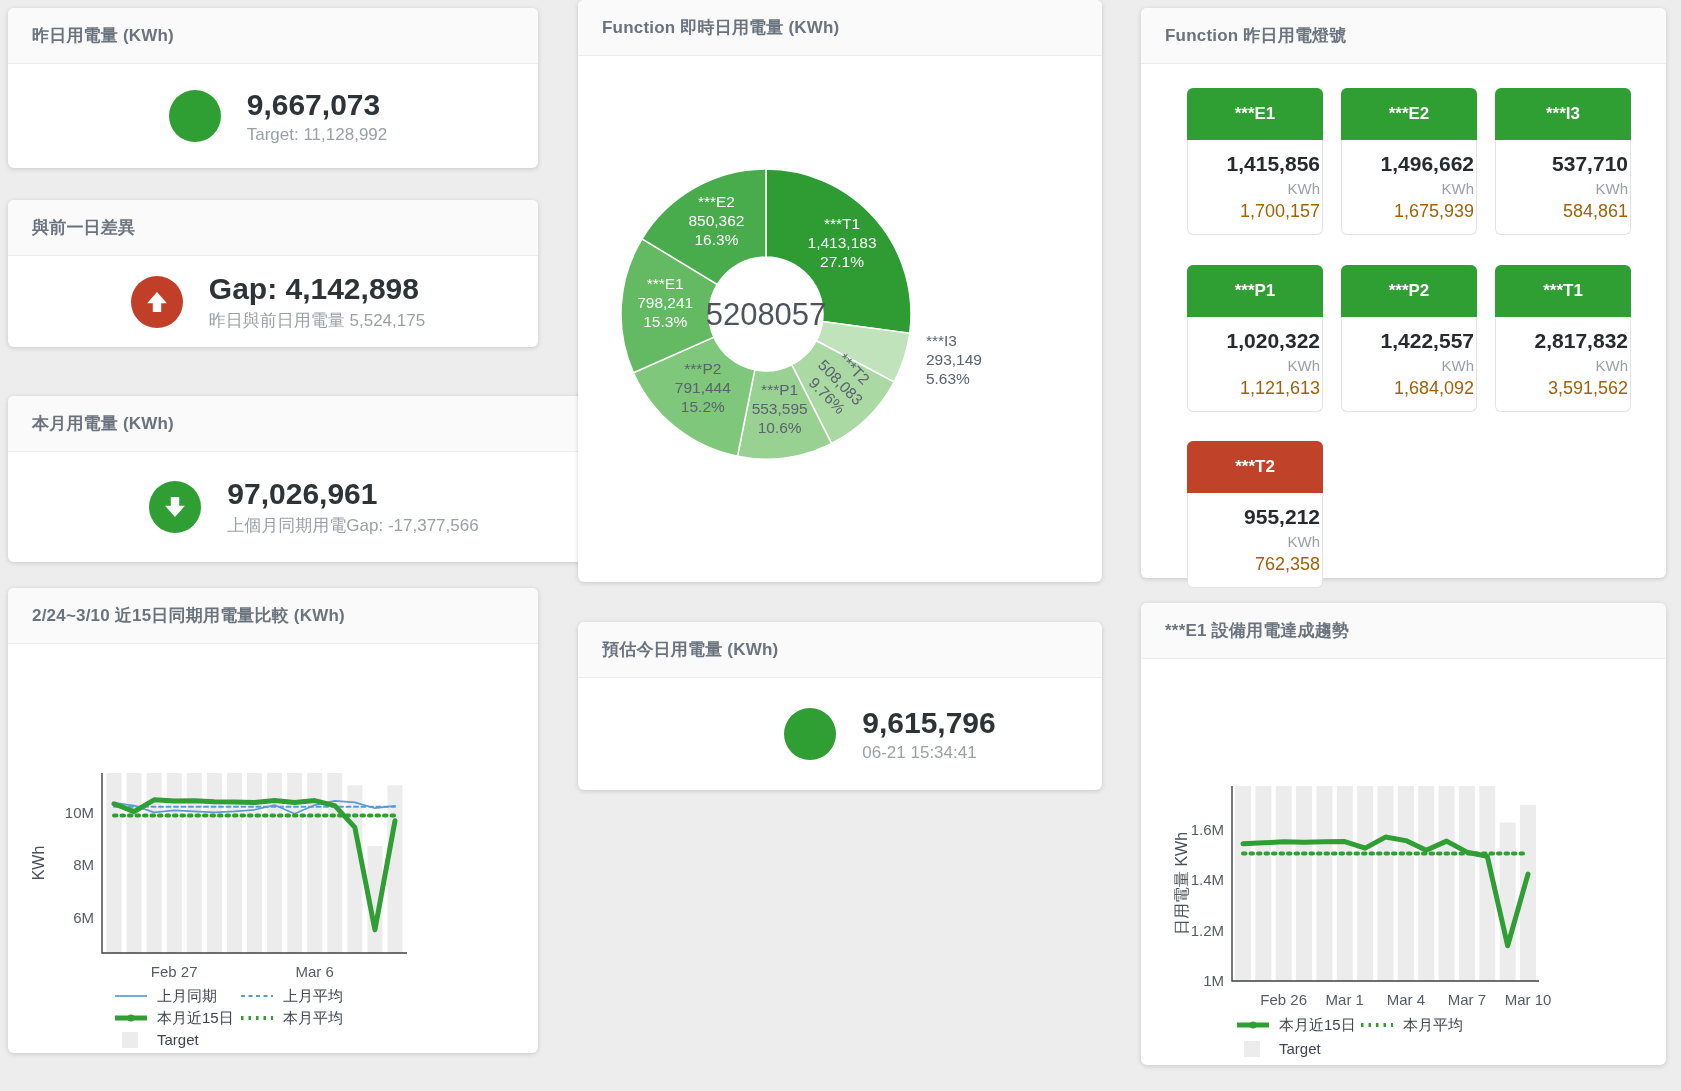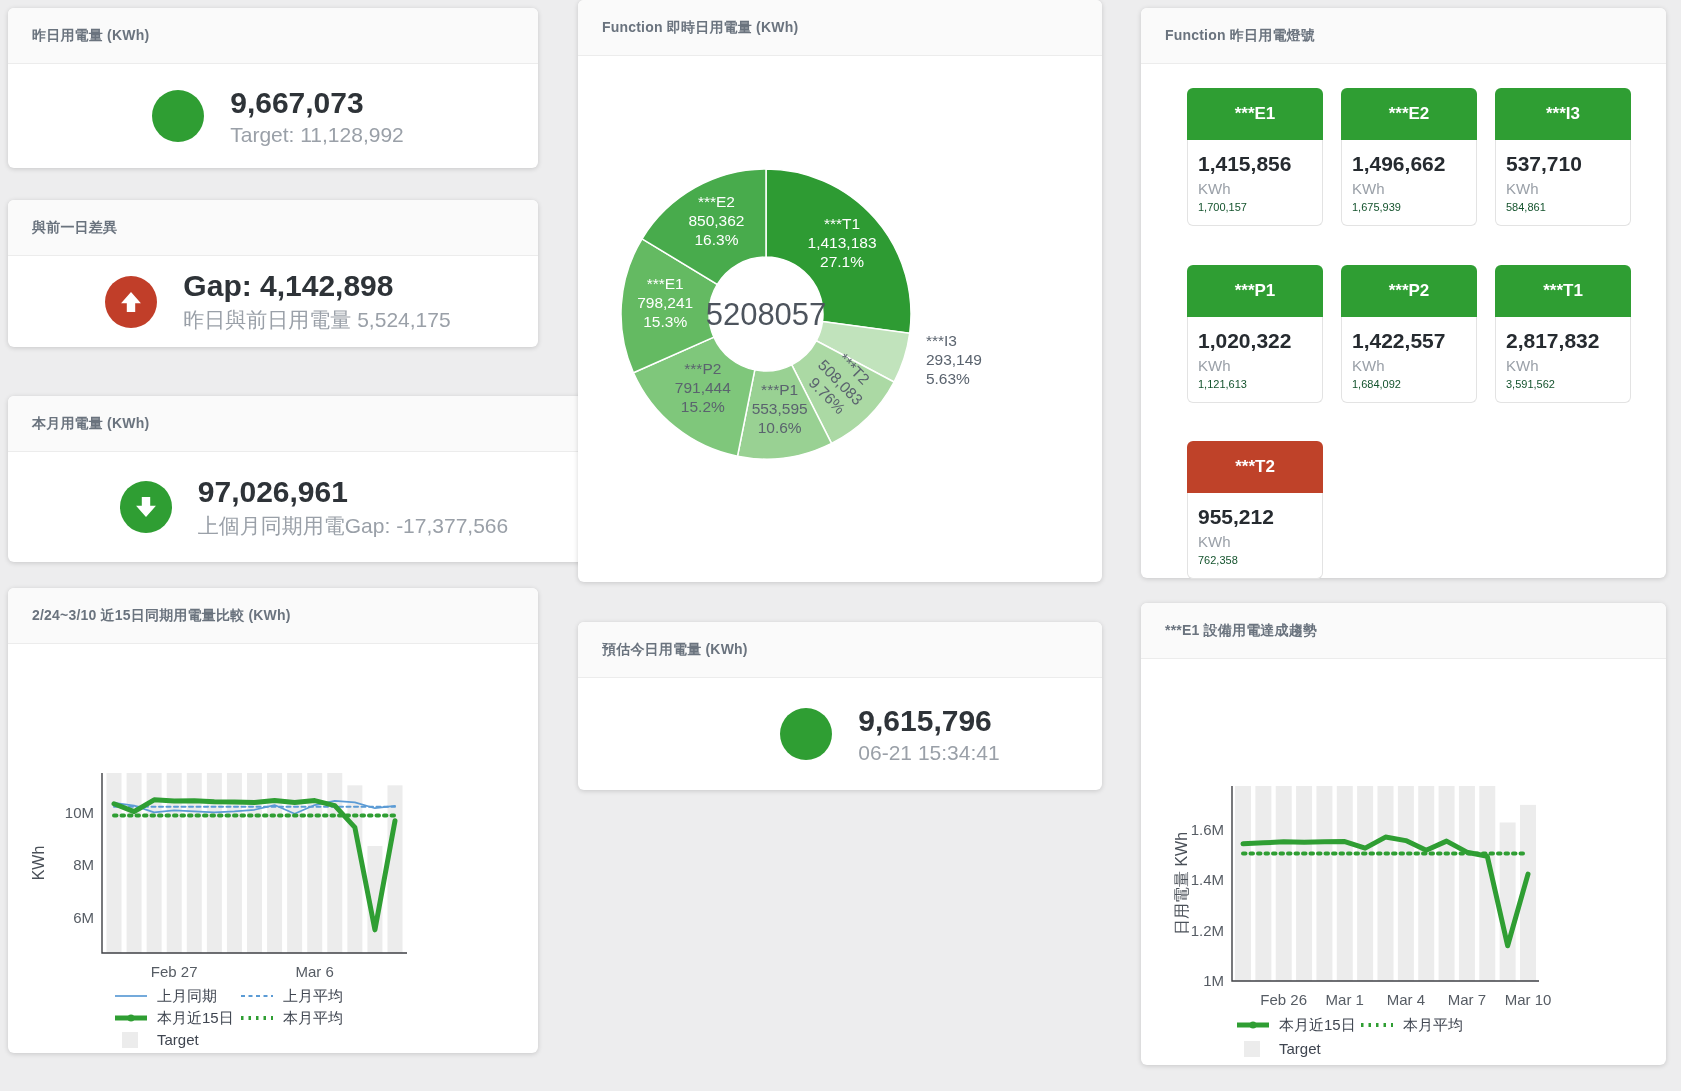--- a/index.html
+++ b/index.html
@@ -1,39 +1,39 @@
 <!DOCTYPE html>
 <html><head>
 <meta charset="utf-8">
 <style>
   html,body{margin:0;padding:0;background:#ededee;font-family:"Liberation Sans",sans-serif;}
   .canvas{position:relative;width:1681px;height:1091px;background:#ededee;overflow:hidden;}
   .card{position:absolute;background:#fff;border-radius:6px;box-shadow:0 1px 5px rgba(0,0,0,.16);}
   .card header{height:56px;display:flex;align-items:center;padding:0 24px;background:#fafafa;
     border-bottom:1px solid #ececec;border-radius:6px 6px 0 0;box-sizing:border-box;}
-  .card header h2{margin:0;font-size:14px;font-weight:700;color:#6a737e;letter-spacing:.2px;}
+  .card header h2{margin:0;font-size:17px;font-weight:700;color:#6a737e;letter-spacing:.2px;}
   .body{position:relative;height:calc(100% - 56px);}
   .body.stat{display:flex;align-items:center;justify-content:center;gap:26px;padding-left:10px;}
   .dot{width:52px;height:52px;border-radius:50%;display:flex;align-items:center;justify-content:center;flex:0 0 auto;}
   .dot.green{background:#2f9e33;}
   .dot.red{background:#c13e29;}
   .dot svg{width:28px;height:28px;}
   .stat-text .value{font-size:30px;line-height:1.1;font-weight:700;color:#2e3338;}
-  .stat-text .sub{font-size:21px;color:#9aa0a8;margin-top:4px;}
+  .stat-text .sub{font-size:17px;color:#9aa0a8;margin-top:4px;}
   #card-estimate .body.stat{padding-left:100px;}
   .tiles{display:grid;grid-template-columns:repeat(3,136px);gap:16px 18px;padding:24px 0 0 46px;}
   .tile{border-radius:6px;}
   .tile-head{height:52px;line-height:52px;text-align:center;color:#fff;font-weight:700;font-size:17px;
     background:#2f9e33;border-radius:6px 6px 0 0;}
   .tile-head.red{background:#bf4229;}
-  .tile-body{border:1px solid #e3e3e3;border-top:none;border-radius:0 0 6px 6px;text-align:left;
-    padding:9px 10px 12px;background:#fff;}
+  .tile-body{border:1px solid #e3e3e3;border-top:none;border-radius:0 0 6px 6px;text-align:right;
+    padding:9px 2px 12px;background:#fff;}
   .t-value{font-size:21px;font-weight:700;color:#262b30;margin-top:3px;}
   .t-unit{font-size:15px;color:#9aa0a8;margin-top:4px;}
-  .t-target{font-size:11px;color:#14532d;margin-top:4px;}
+  .t-target{font-size:18px;color:#a16207;margin-top:4px;}
   svg text{font-family:"Liberation Sans",sans-serif;}
 </style>
 </head>
 <body>
 
 <div class="canvas">
 
   <section class="card" id="card-yesterday" style="left:8px;top:8px;width:530px;height:160px;">
     <header>
       <h2>昨日用電量 (KWh)</h2>

